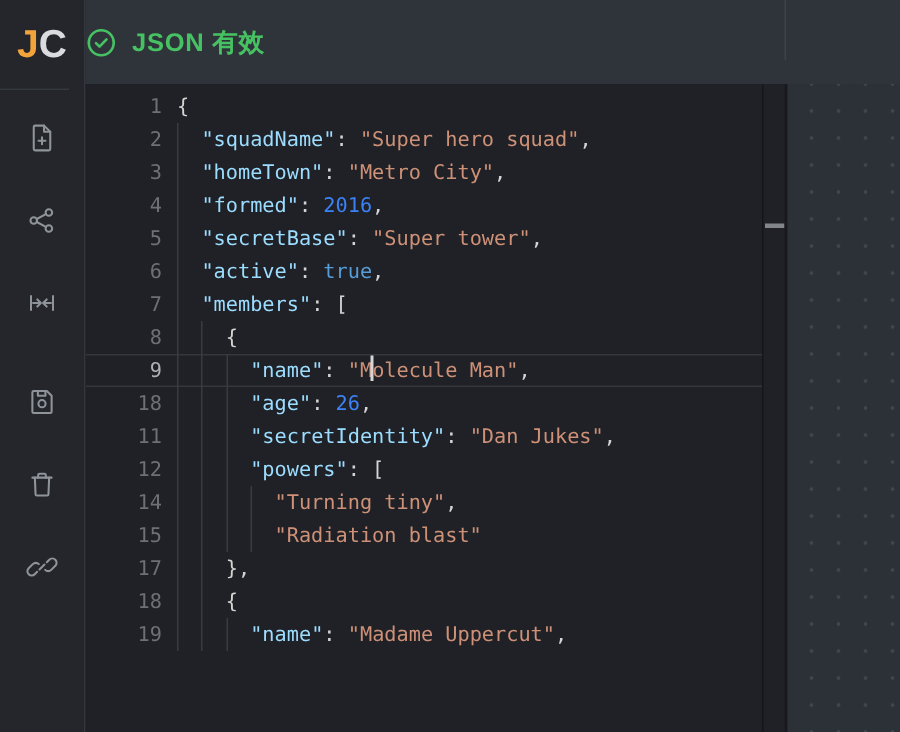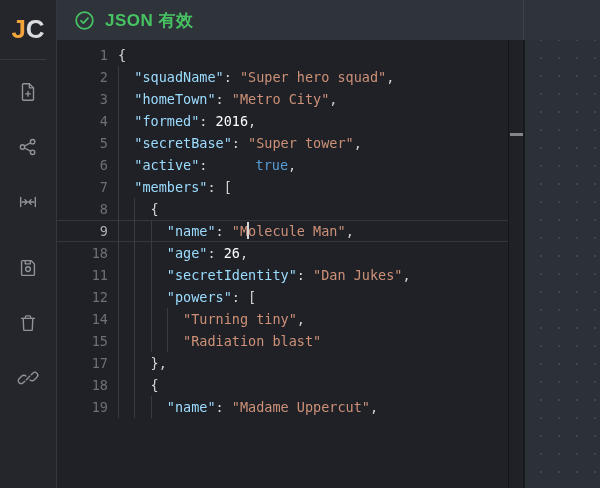--- a/index.html
+++ b/index.html
@@ -15,42 +15,42 @@
   .logo .j { color:#f2a33c; }
   .logo .c { color:#d9dbde; }
   .side-divider { width:46px; height:1px; background:#35383d; align-self:flex-start; }
   .side-icons { display:flex; flex-direction:column; align-items:center; gap:33px; margin-top:23px; }
   .side-btn { width:22px; height:22px; display:flex; align-items:center; justify-content:center; cursor:pointer; }
   .side-btn svg { stroke:#8f939a; fill:none; stroke-width:1.5; stroke-linecap:round; stroke-linejoin:round; }
   .side-btn.gap-before { margin-top:11px; }
 
   
   .main { flex:1; display:flex; flex-direction:column; min-width:0; }
-  .header { height:40px; background:#2f343b; display:flex; align-items:center;
-            padding-left:17px; gap:10px; position:relative; flex:none; }
+  .header { height:56px; background:#2f343b; display:flex; align-items:center;
+            gap:10px; position:relative; flex:none; }
   .header .vline { position:absolute; left:466px; top:0; width:1px; height:40px; background:rgba(255,255,255,0.07); }
   .check-icon svg { stroke:#47c263; fill:none; stroke-width:2; stroke-linecap:round; stroke-linejoin:round; display:block; }
   .status-label { color:#47c263; font-size:17px; font-weight:bold; letter-spacing:0.5px; }
 
   .body { flex:1; display:flex; min-height:0; }
 
   
   .editor { width:466px; flex:none; background:#1f2126; position:relative;
             font-family:"DejaVu Sans Mono", monospace; font-size:13.5px; overflow:hidden; }
   .lines { padding-top:4px; }
   .row { display:flex; height:22px; line-height:22px; margin-right:15px; }
   .row.current { box-shadow: inset 0 1px 0 #34373c, inset 0 -1px 0 #34373c; }
   .ln { width:51px; flex:none; text-align:right; color:#6d7075; user-select:none; }
   .row.current .ln { color:#aeb1b6; }
   .code { position:relative; padding-left:10px; white-space:pre; color:#d4d4d4; flex:1; }
   .guide { position:absolute; top:0; bottom:0; width:1px; background:#383b41; }
   .tk-key { color:#9cdcfe; }
   .tk-str { color:#ce9178; }
-  .tk-num { color:#ffffff; }
-  .tk-kw  { color:#569cd6;margin-left:40px; }
+  .tk-num { color:#3b82f6; }
+  .tk-kw  { color:#569cd6; }
   .tk-punc{ color:#d4d4d4; }
   .tk-ws  { color:#d4d4d4; }
   .caret { display:inline-block; width:1.5px; height:17px; background:#d6d6d6;
            vertical-align:-3px; margin-left:-0.75px; margin-right:-0.75px; }
 
   .overview { position:absolute; top:0; right:0; width:15px; height:100%;
               border-left:1px solid rgba(0,0,0,0.35); }
   .overview .cursor-marker { position:absolute; top:93px; left:1px; right:0; height:3px; background:#82858a; }
 
   

